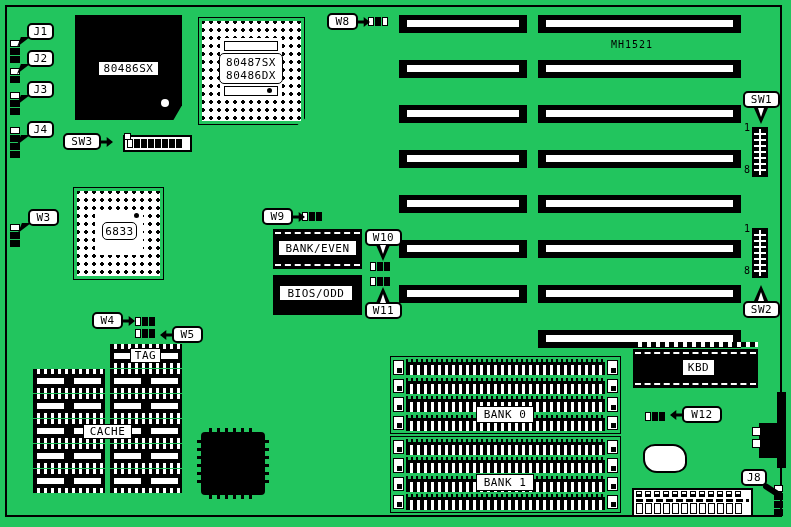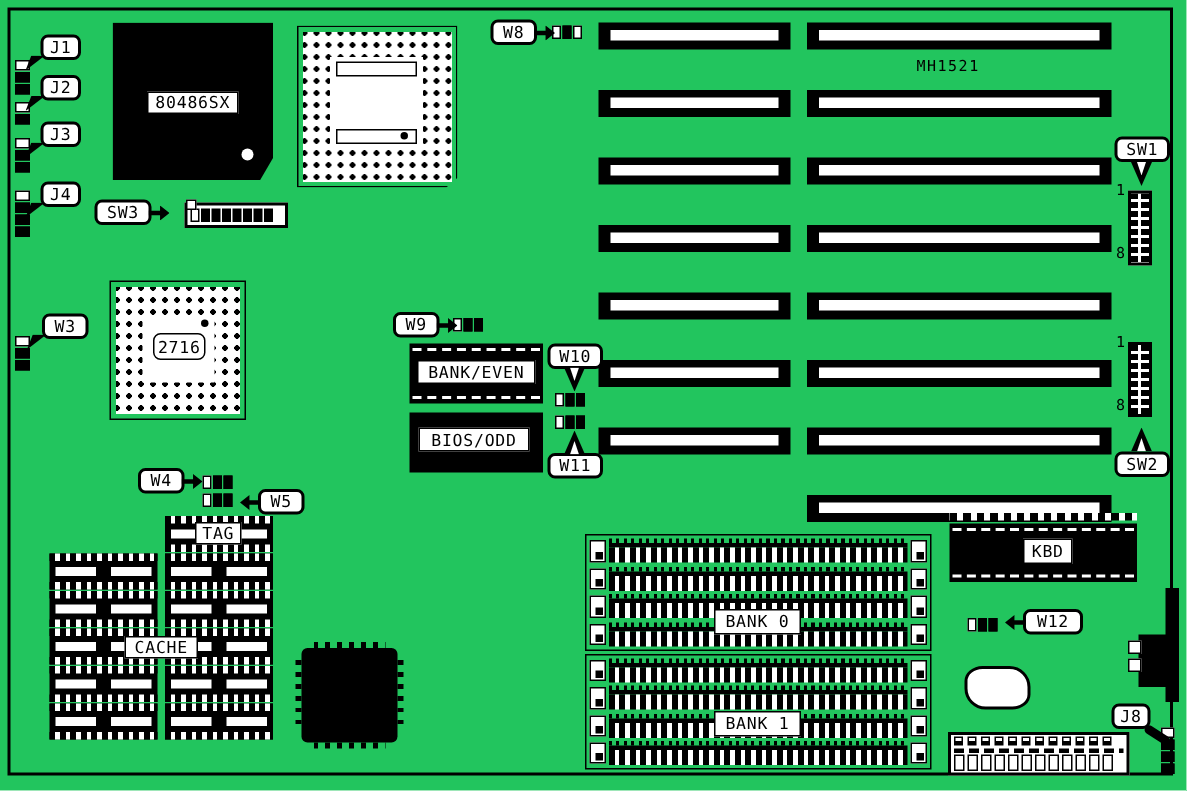--- a/index.html
+++ b/index.html
@@ -172,37 +172,41 @@
 
   <div class="blk" style="left:75px;top:15px;width:107px;height:105px;clip-path:polygon(0 0,100% 0,100% 86%,92% 100%,0 100%)"></div>
   <div class="whitebox" style="left:98px;top:61px;width:61px;height:15px">
       <span>80486SX</span>
     </div>
   <span class="dot-w" style="left:161px;top:99px"></span>
 
   <div class="pga" style="left:198px;top:17px;width:107px;height:108px;clip-path:polygon(0 0,100% 0,100% 94%,93% 100%,0 100%)"></div>
   <div class="mask" style="left:220px;top:38px;width:62px;height:59px"></div>
   <div class="whitebox" style="left:224px;top:41px;width:54px;height:10px"></div>
+  <div class="whitebox rounded twoline" style="left:219px;top:53px;width:64px;height:31px">
+    <span>80487SX</span>
+    <span>80486DX</span>
+  </div>
   <div class="whitebox" style="left:224px;top:86px;width:54px;height:10px"></div>
   <span class="dot-b" style="left:267px;top:88px"></span>
 
   <div class="callout" style="left:63px;top:133px;width:38px">
       <span>SW3</span>
       <span class="tail tr"></span>
     </div>
   <div class="dipsw-h" style="left:123px;top:135px;width:69px;height:17px">
     <span class="notch"></span>
     <i class="open"></i>
     <span class="rep"><i></i><i></i><i></i><i></i><i></i><i></i><i></i></span>
   </div>
 
   <div class="pga" style="left:73px;top:187px;width:91px;height:93px"></div>
   <div class="mask" style="left:95px;top:210px;width:48px;height:45px"></div>
   <div class="whitebox rounded" style="left:102px;top:222px;width:35px;height:18px">
-      <span>2716</span>
+      <span>6833</span>
     </div>
   <span class="dot-b" style="left:134px;top:213px"></span>
 
   <div class="callout" style="left:92px;top:312px;width:31px">
       <span>W4</span>
       <span class="tail tr"></span>
     </div>
   <div class="hjump" style="left:135px;top:317px">
       <i class="w"></i>
       <i></i>

